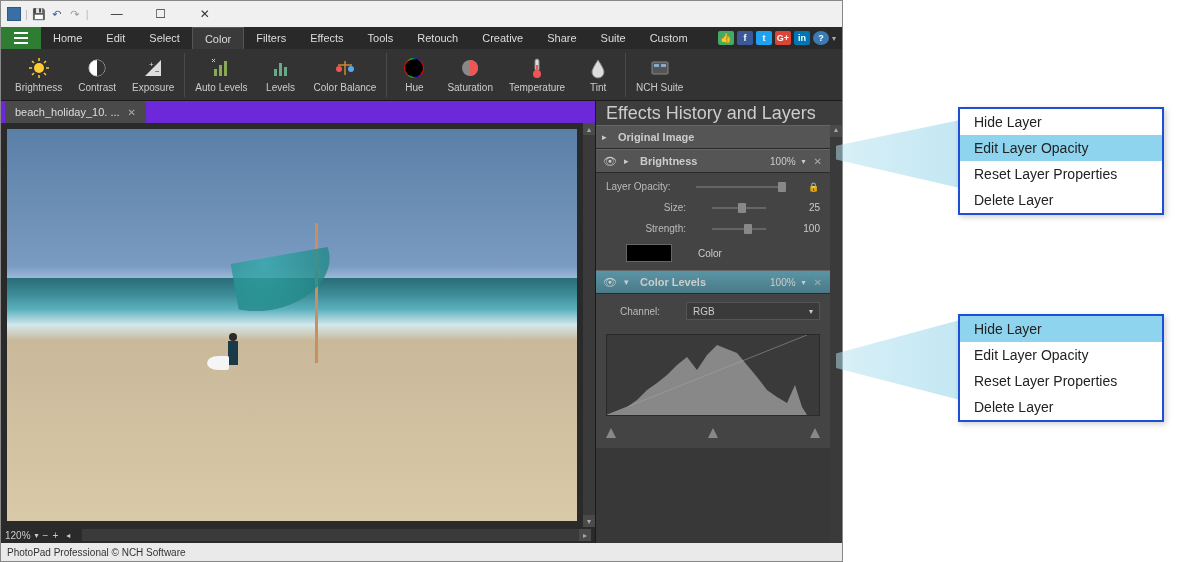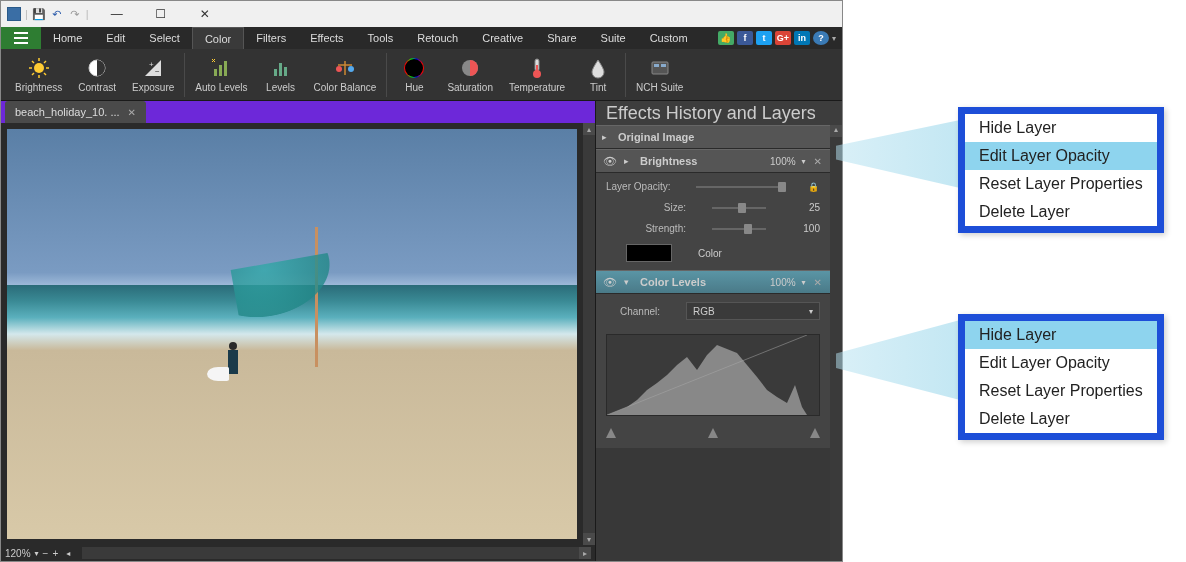--- a/index.html
+++ b/index.html
@@ -58,21 +58,21 @@
 .prop-val { width:28px; text-align:right; font-size:10px; }
 .color-swatch { width:46px; height:18px; background:#000; border:1px solid #666; }
 .btn-reset { background:#4a4a4a; border:1px solid #5a5a5a; color:#ccc; height:22px; display:flex; align-items:center; justify-content:center; font-size:11px; border-radius:2px; }
 .channel-select { background:#3a3a3a; border:1px solid #555; color:#ccc; font-size:10px; height:18px; flex:1; display:flex; align-items:center; padding:0 6px; justify-content:space-between; }
 .histogram { height:82px; background:#3a3a3a; border:1px solid #2a2a2a; position:relative; margin-top:4px; }
 .histo-curve { position:absolute; bottom:0; left:0; right:0; height:100%; }
 .histo-handles { display:flex; justify-content:space-between; padding:2px 0; }
 .handle { width:10px; height:10px; background:#888; clip-path:polygon(50% 0,100% 100%,0 100%); }
 .side-scroll { width:12px; background:#3a3a3a; }
 .statusbar { height:18px; background:#eaeaea; color:#333; font-size:10px; display:flex; align-items:center; padding:0 6px; }
-.context-menu { position:absolute; background:#fff; border:7px solid #1d4ed8; box-shadow:2px 2px 6px rgba(0,0,0,0.2); font-size:16px; color:#222; width:206px; }
+.context-menu { position:absolute; background:#fff; border:2px solid #1d4ed8; box-shadow:2px 2px 6px rgba(0,0,0,0.2); font-size:14px; color:#222; width:206px; }
 .cm-item { padding:5px 14px; }
 .cm-item.hl { background:#8ed4ee; }
 .callout1 { position:absolute; left:836px; top:120px; width:124px; height:68px; background:linear-gradient(to right,rgba(180,225,240,0.5),rgba(180,225,240,0.8)); clip-path:polygon(0 38%,100% 0,100% 100%,0 58%); }
 .callout2 { position:absolute; left:836px; top:320px; width:124px; height:80px; background:linear-gradient(to right,rgba(180,225,240,0.5),rgba(180,225,240,0.8)); clip-path:polygon(0 42%,100% 0,100% 100%,0 60%); }
 svg { display:block; }
 </style>
 </head>
 <body>
 
 <div class="app">
@@ -362,20 +362,23 @@
             </div>
           </div>
         </div>
         <div class="side-scroll">
           <div style="height:12px;background:#4a4a4a;color:#aaa;font-size:8px;text-align:center;">▴</div>
         </div>
       </div>
     </div>
   </div>
 
+  <div class="statusbar">
+    <span>PhotoPad Professional © NCH Software</span>
+  </div>
 </div>
 
 <div class="callout1"></div>
 <div class="callout2"></div>
 
 <div class="context-menu" style="top:107px;left:958px;" id="cm1">
     <div class="cm-item">Hide Layer</div>
     <div class="cm-item hl">Edit Layer Opacity</div>
     <div class="cm-item">Reset Layer Properties</div>
     <div class="cm-item">Delete Layer</div>

